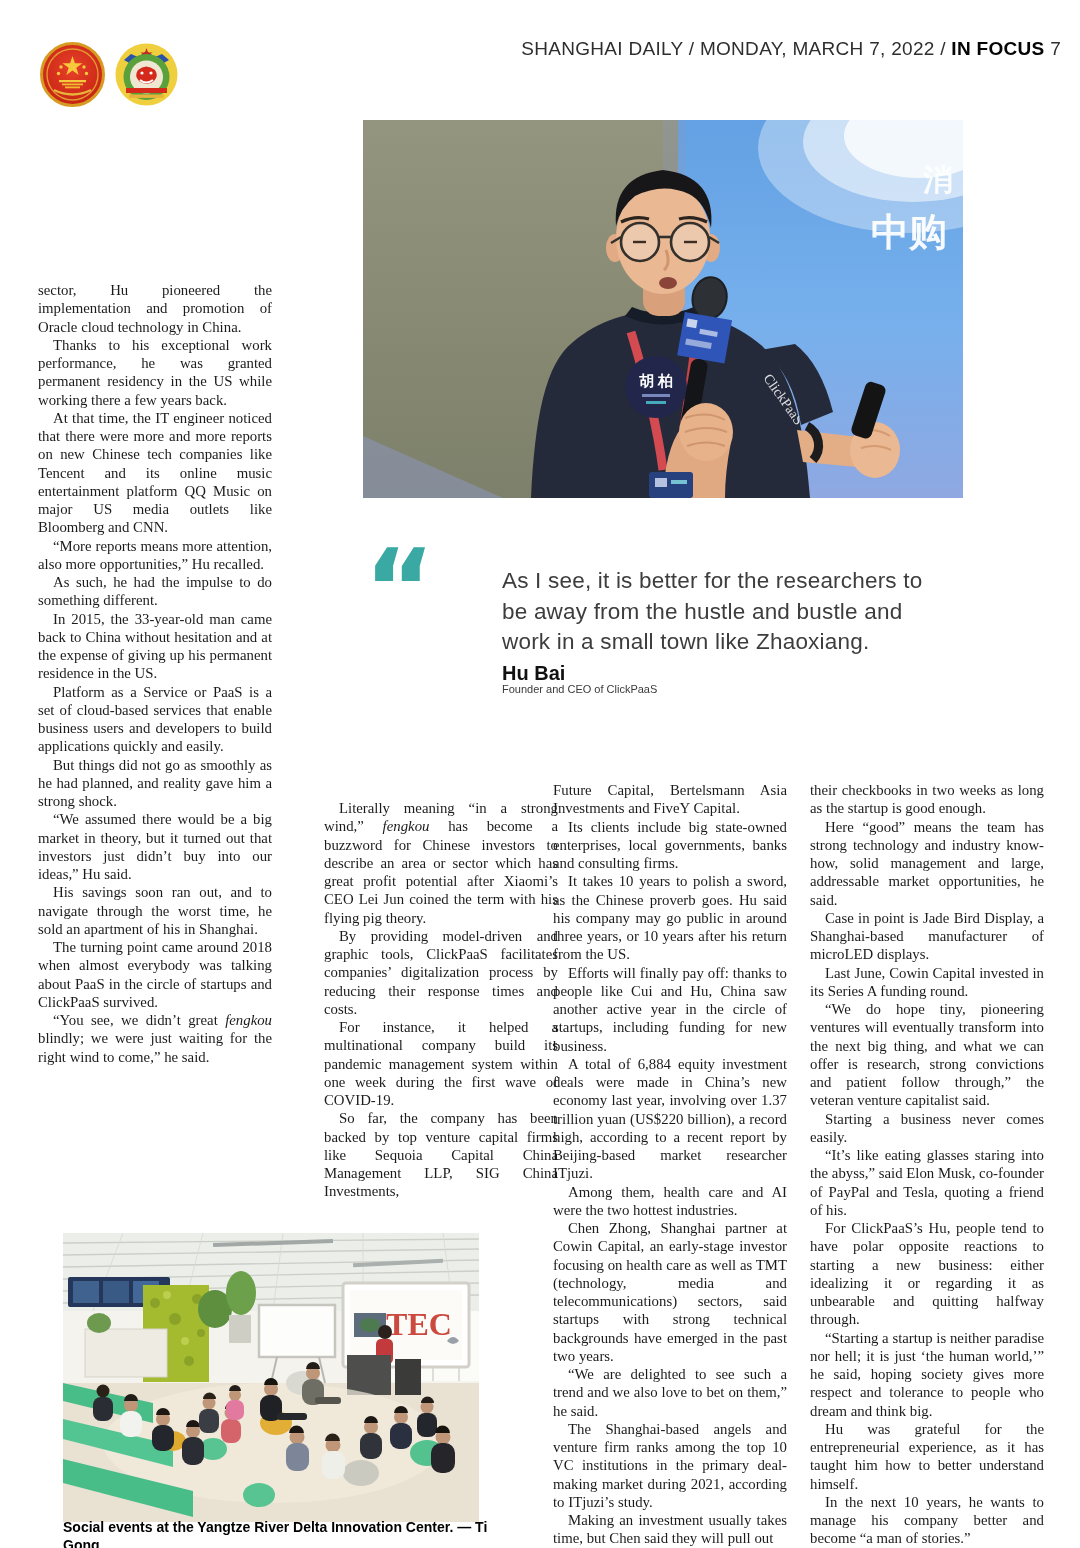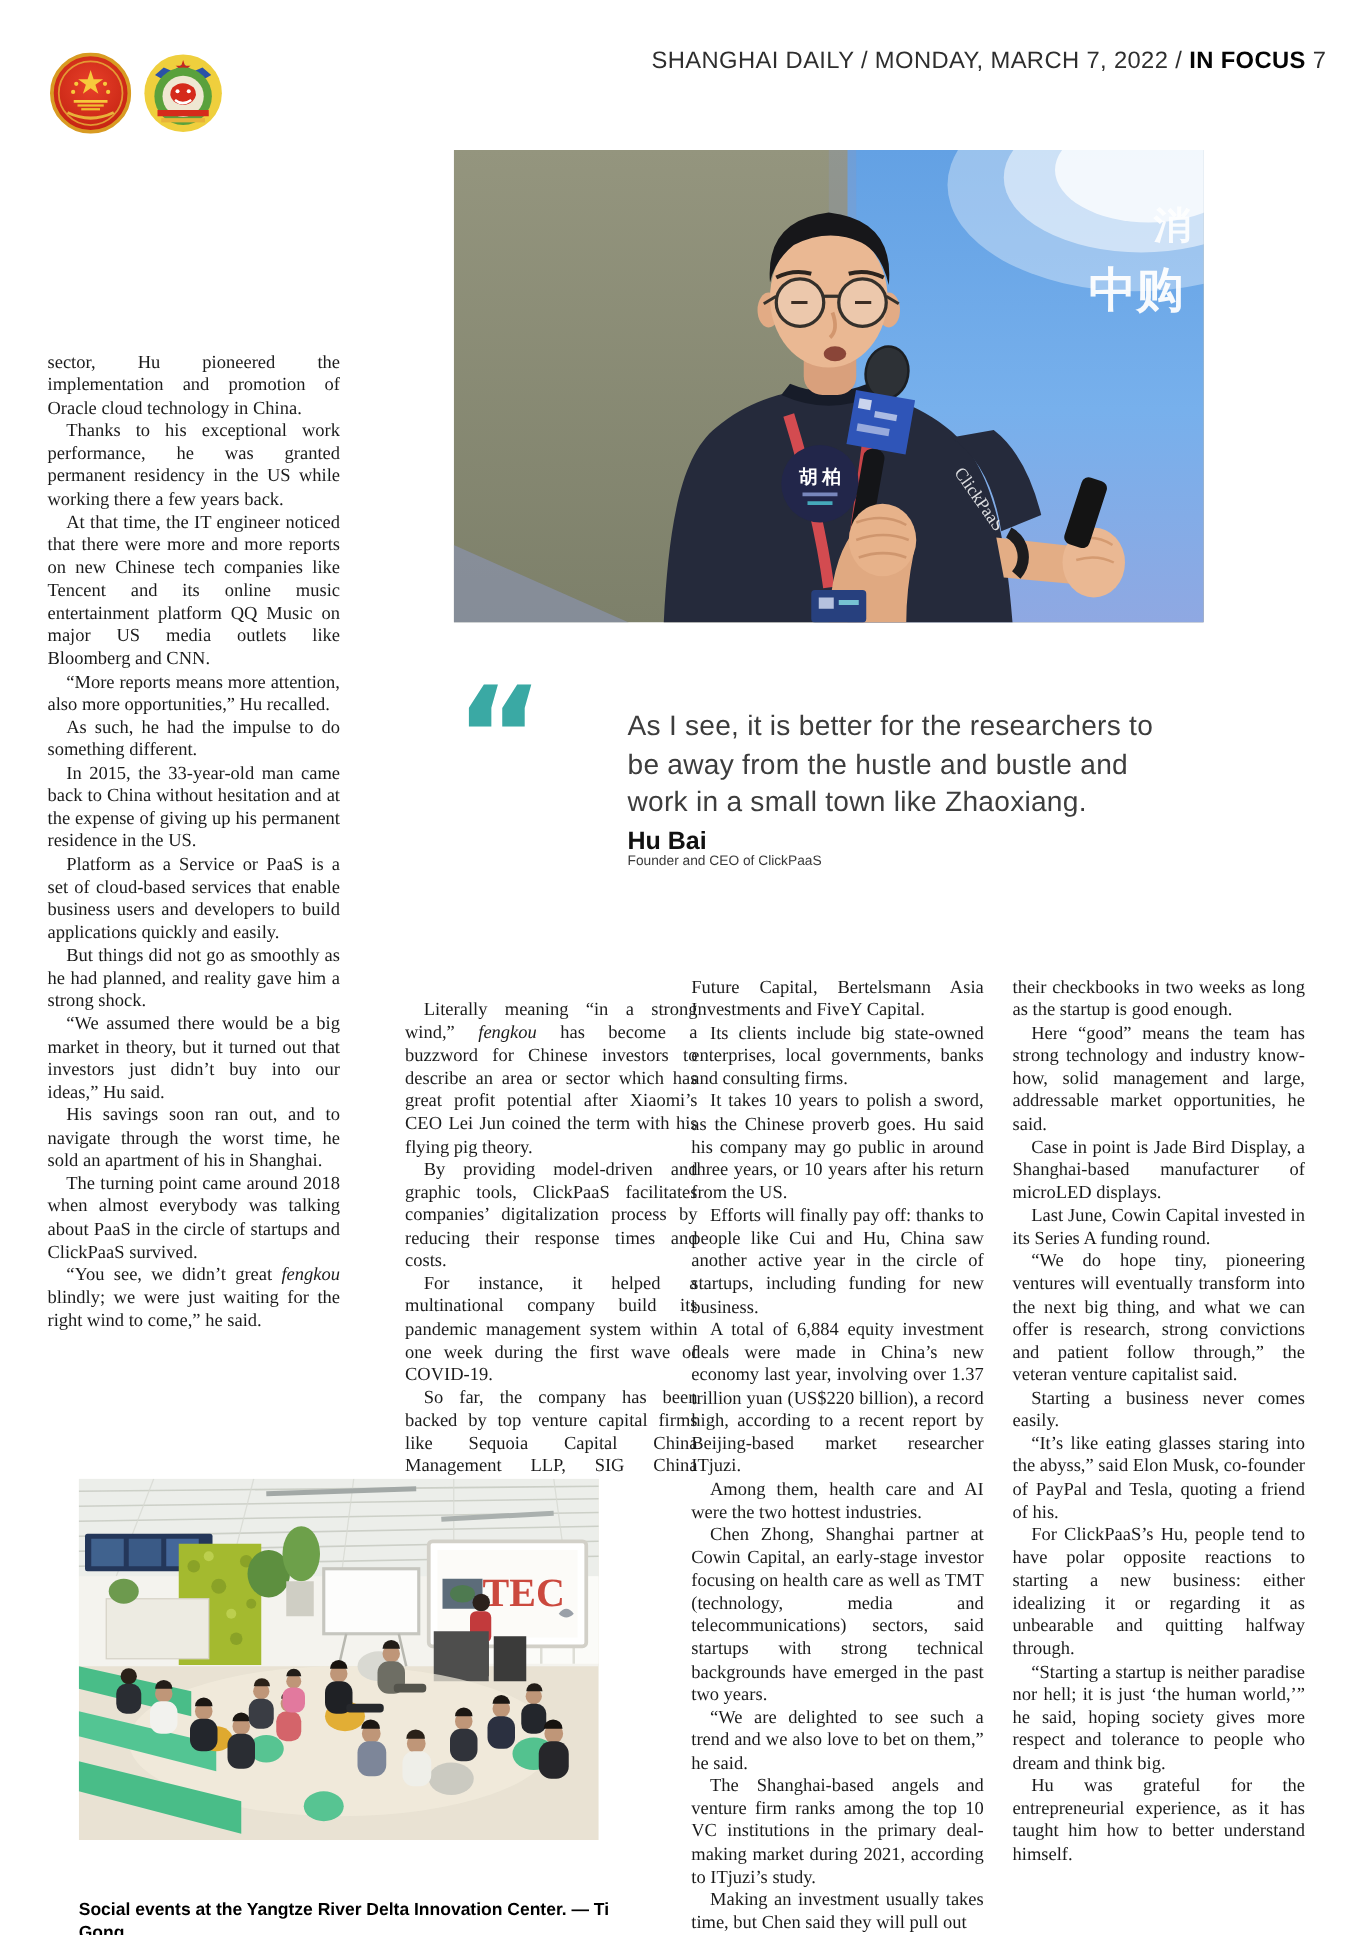--- a/index.html
+++ b/index.html
@@ -24,21 +24,21 @@
   .quote-text{position:absolute;left:502px;top:566px;width:436px;
               font-family:"Liberation Sans",sans-serif;font-weight:300;
               font-size:22.5px;line-height:30.5px;color:#3d3d3d;letter-spacing:.2px;}
   .quote-author{position:absolute;left:502px;top:662px;font-family:"Liberation Sans",sans-serif;
                 font-weight:bold;font-size:20px;color:#111;}
   .quote-role{position:absolute;left:502px;top:683px;font-family:"Liberation Sans",sans-serif;
               font-size:11px;color:#3a3a3a;}
 
   
   .photo-main{position:absolute;left:363px;top:120px;width:600px;height:378px;}
-  .photo-bottom{position:absolute;left:63px;top:1183px;width:416px;height:289px;}
+  .photo-bottom{position:absolute;left:63px;top:1233px;width:416px;height:289px;}
   .caption{position:absolute;left:63px;top:1482px;width:440px;
            font-family:"Liberation Sans",sans-serif;font-weight:bold;
            font-size:14px;line-height:18px;color:#000000;margin-top:36px;}
   svg{display:block;}
 </style>
 </head>
 <body>
 
 <div class="page">
 
@@ -205,20 +205,21 @@
       <p><span>their checkbooks in two weeks as long as the startup is good enough.</span></p>
       <p class="indent"><span>Here “good” means the team has strong technology and industry know-how, solid management and large, addressable market opportunities, he said.</span></p>
       <p class="indent"><span>Case in point is Jade Bird Display, a Shanghai-based manufacturer of microLED displays.</span></p>
       <p class="indent"><span>Last June, Cowin Capital invested in its Series A funding round.</span></p>
       <p class="indent"><span>“We do hope tiny, pioneering ventures will eventually transform into the next big thing, and what we can offer is research, strong convictions and patient follow through,” the veteran venture capitalist said.</span></p>
       <p class="indent"><span>Starting a business never comes easily.</span></p>
       <p class="indent"><span>“It’s like eating glasses staring into the abyss,” said Elon Musk, co-founder of PayPal and Tesla, quoting a friend of his.</span></p>
       <p class="indent"><span>For ClickPaaS’s Hu, people tend to have polar opposite reactions to starting a new business: either idealizing it or regarding it as unbearable and quitting halfway through.</span></p>
       <p class="indent"><span>“Starting a startup is neither paradise nor hell; it is just ‘the human world,’” he said, hoping society gives more respect and tolerance to people who dream and think big.</span></p>
       <p class="indent"><span>Hu was grateful for the entrepreneurial experience, as it has taught him how to better understand himself.</span></p>
+      <p class="indent"><span>In the next 10 years, he wants to manage his company better and become “a man of stories.”</span></p>
     </div>
 
   <div class="photo-bottom">
     <svg width="416" height="289" viewBox="0 0 416 289">
       <rect width="416" height="289" fill="#e9e2d3"></rect>
 
       <rect width="416" height="80" fill="#eceeea"></rect>
       <g stroke="#c9ccc4" stroke-width="1.3" opacity="0.9">
         <line x1="0" y1="10" x2="416" y2="6"></line>
           <line x1="0" y1="22" x2="416" y2="16"></line>

